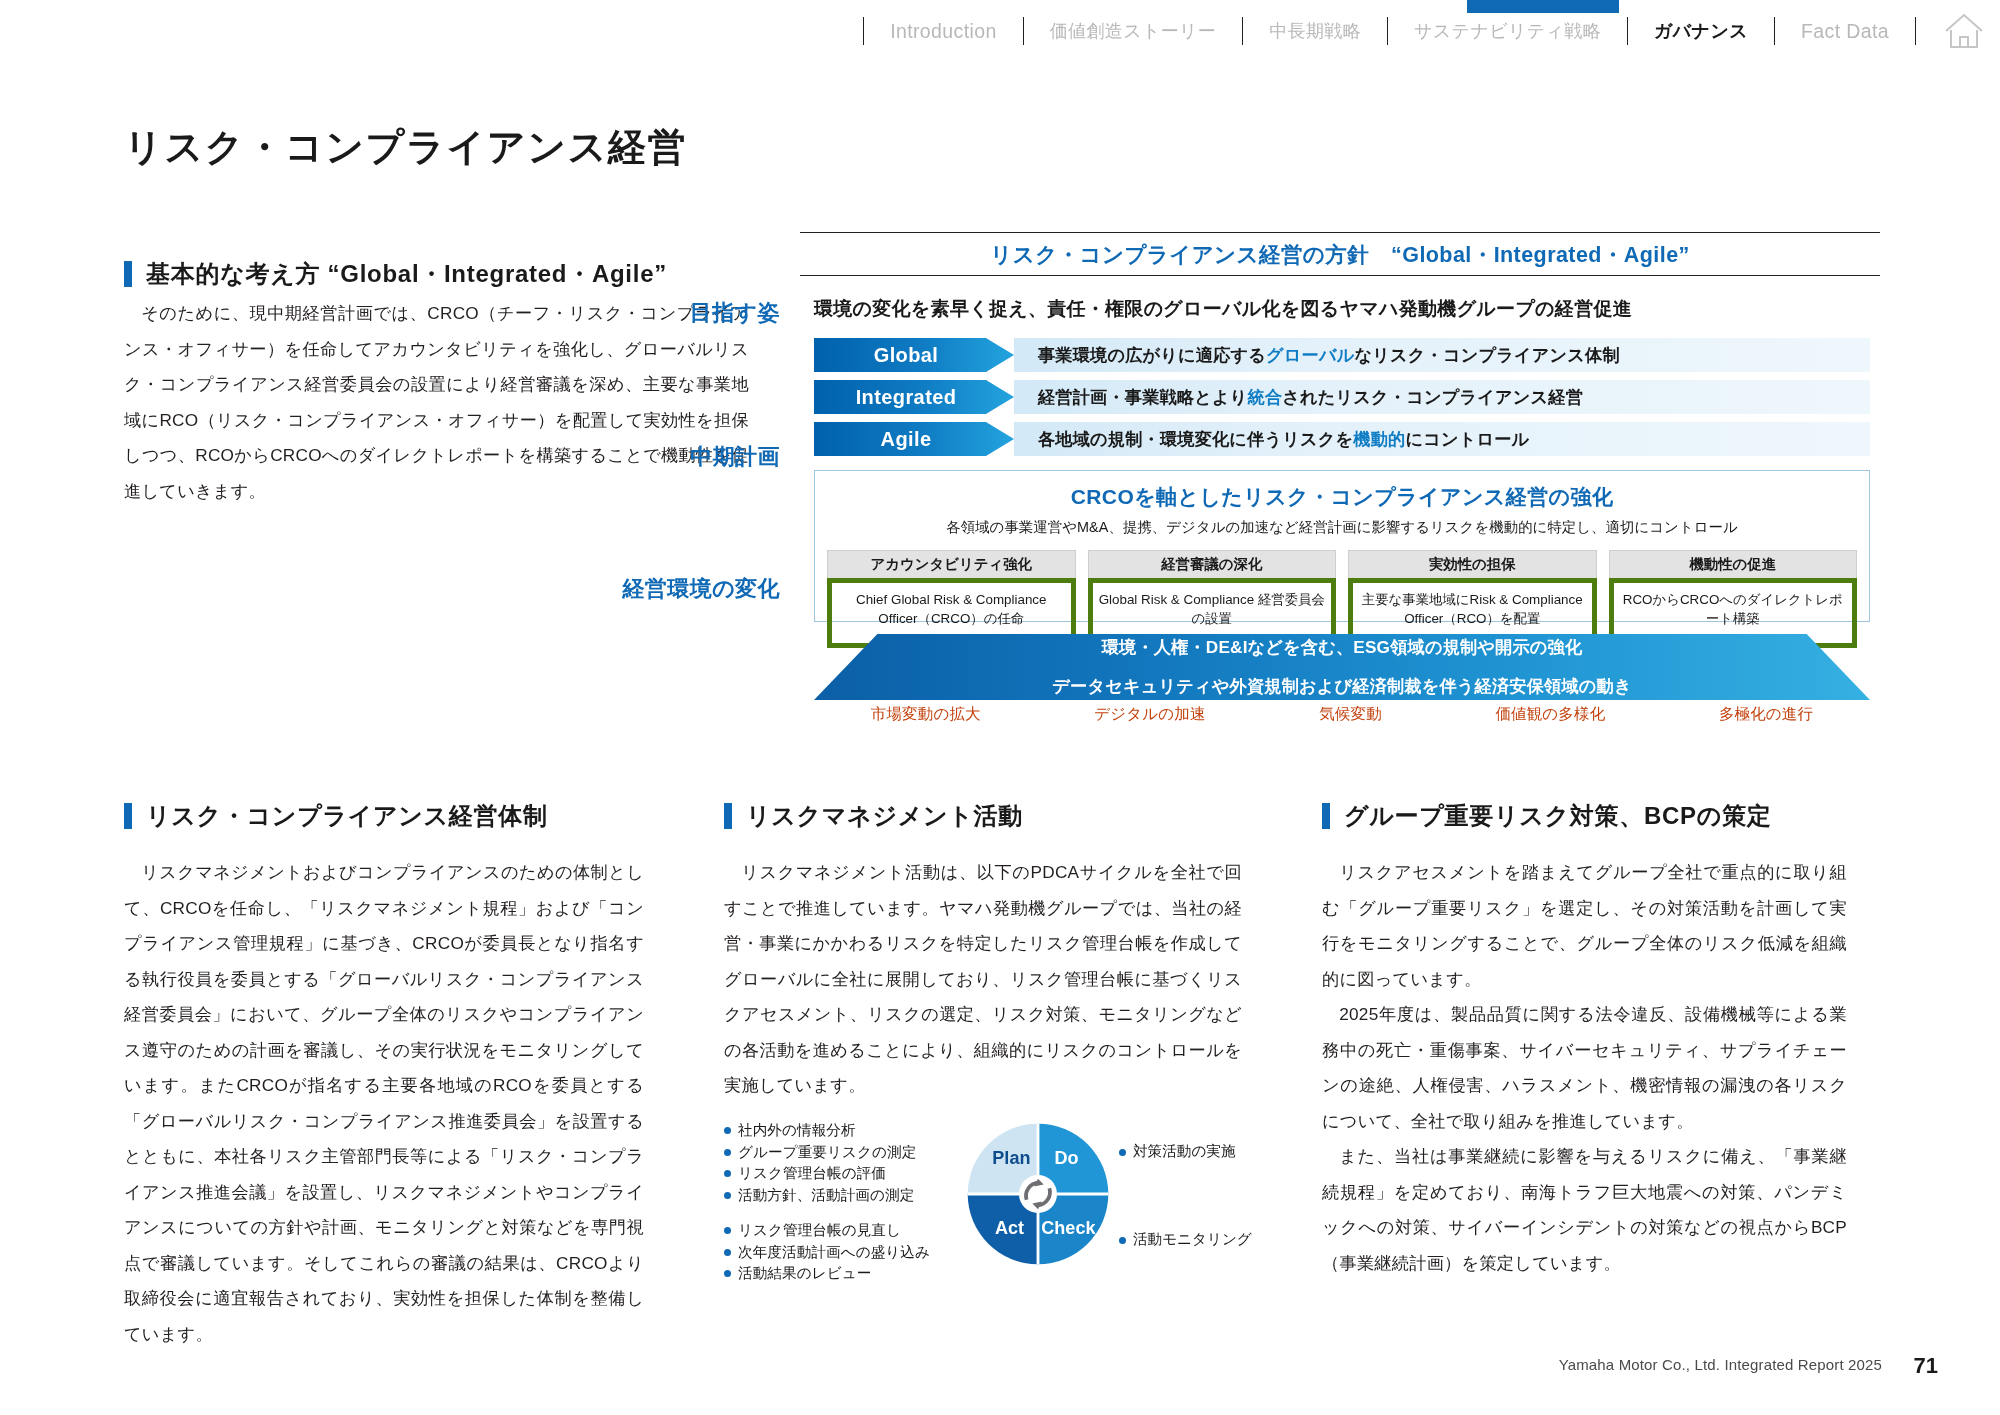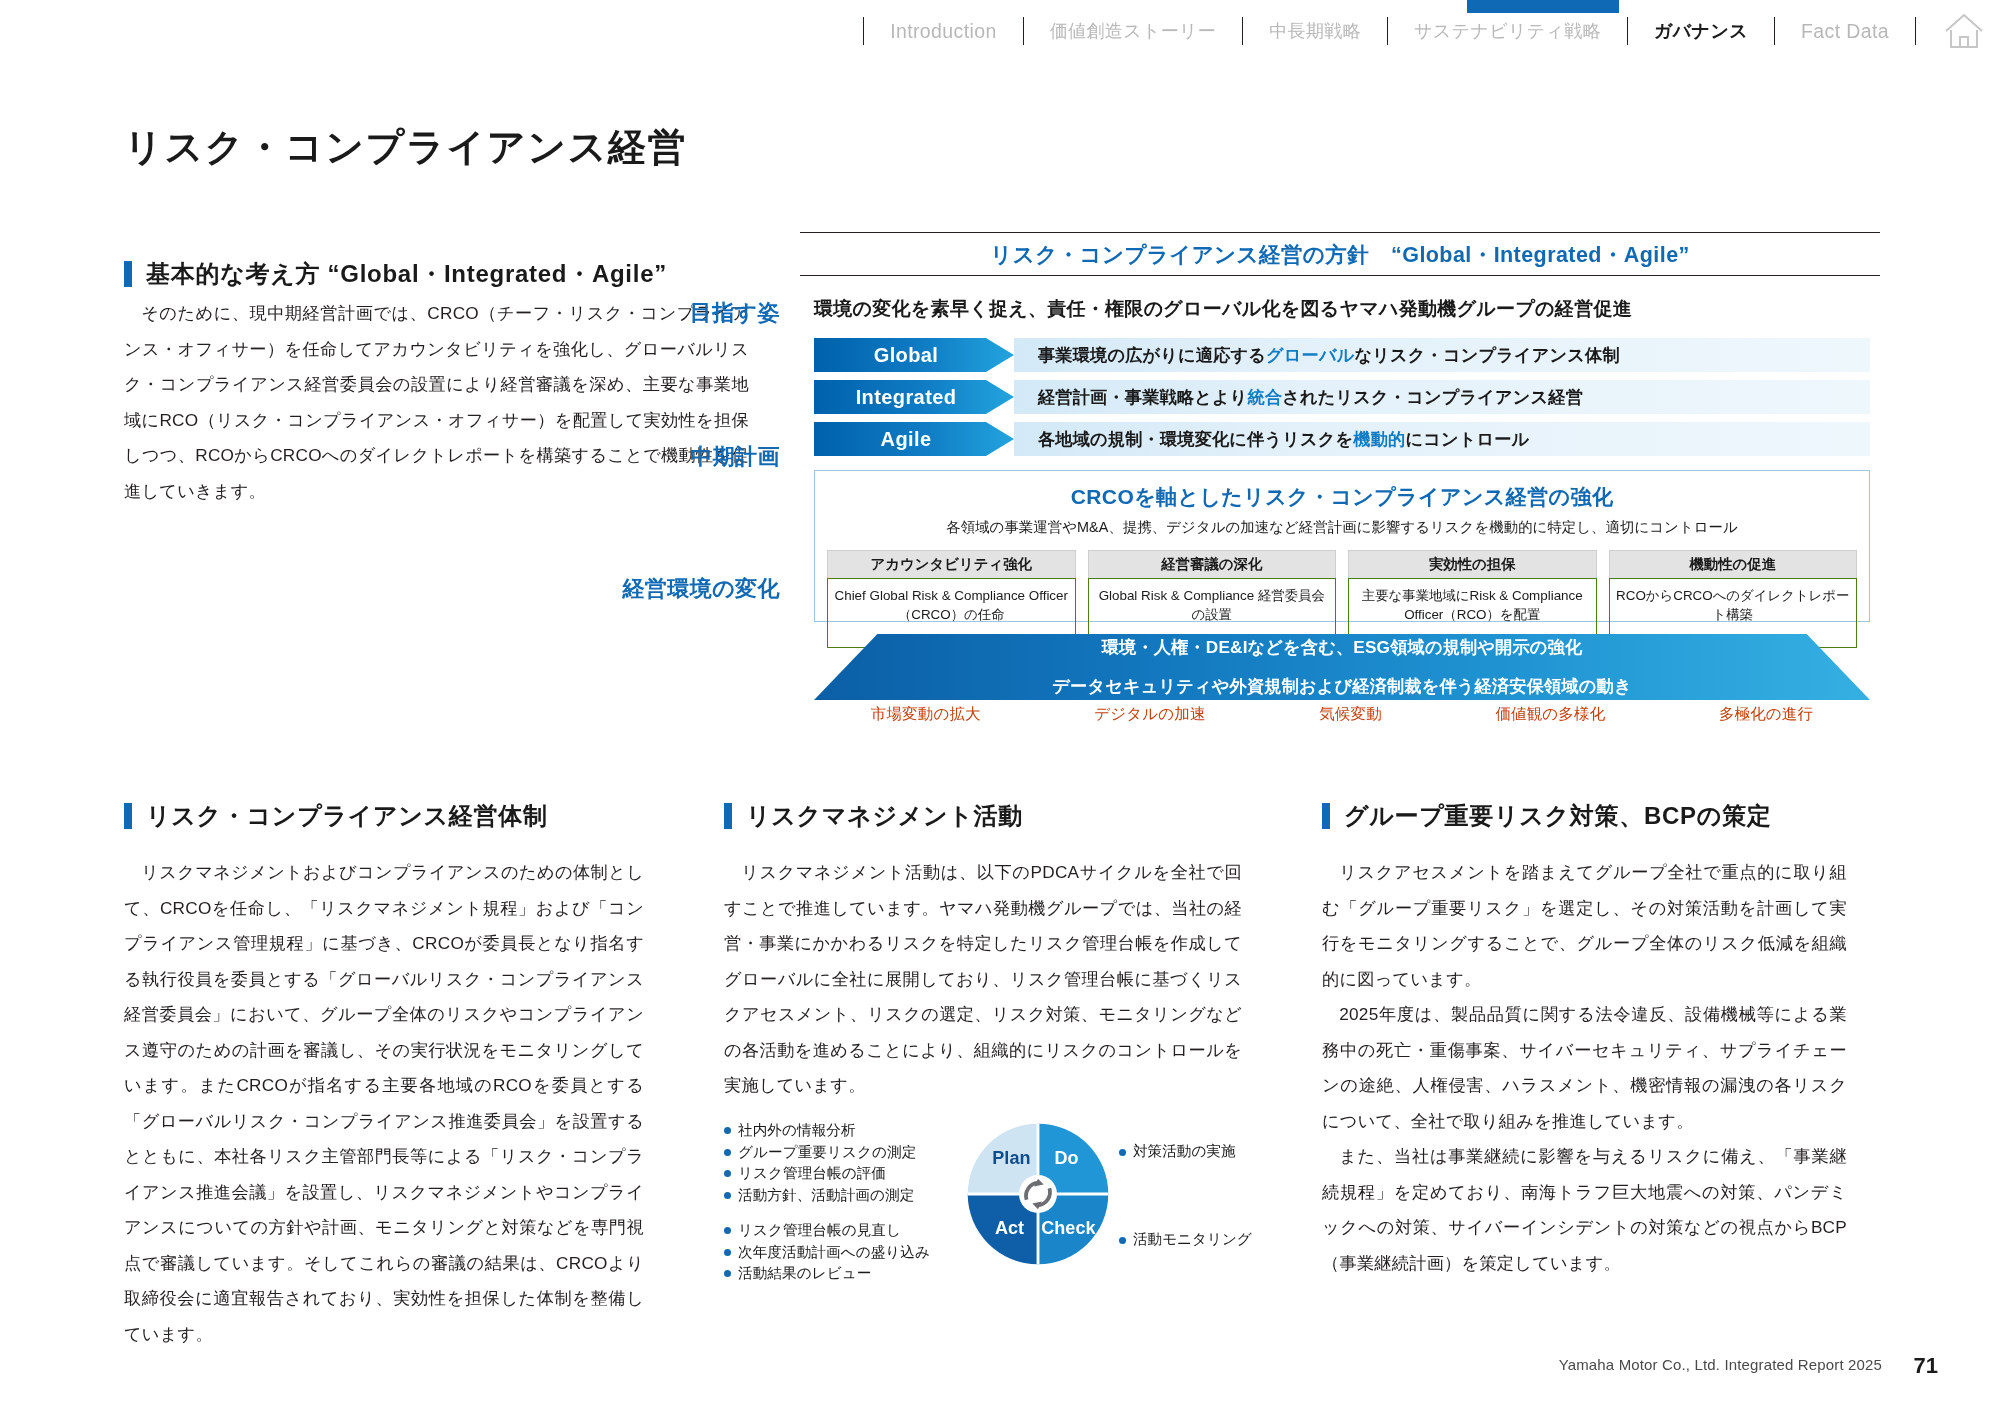--- a/index.html
+++ b/index.html
@@ -126,21 +126,21 @@
   .chuki-cards {
     display: flex; justify-content: space-between;
     margin: 13px 12px 0 12px; gap: 12px;
   }
   .card { flex: 1 1 0; }
   .card-head {
     background: #e3e3e3; text-align: center; font-size: 14.4px; font-weight: bold;
     color: #1a1a1a; padding: 4px 0; border: 1px solid #cfcfcf; border-bottom: none;
   }
   .card-body {
-    border: 1px solid #4d7c0f; text-align: center; font-size: 13.4px;
+    border: 5px solid #4d7c0f; text-align: center; font-size: 13.4px;
     line-height: 19px; color: #1a1a1a; padding: 7px 4px 8px; min-height: 70px;
   }
 
   
   .kankyo-wrap { position: absolute; left: 14px; top: 402px; width: 1056px; height: 66px; }
   .kankyo-tri {
     position: absolute; inset: 0;
     background: linear-gradient(90deg,#0b5fa6 0%, #1276bd 30%, #1f93d2 65%, #35b0e2 100%);
     clip-path: polygon(6% 0, 94% 0, 100% 100%, 0 100%);
     display: flex; flex-direction: column; align-items: center; justify-content: space-between;

